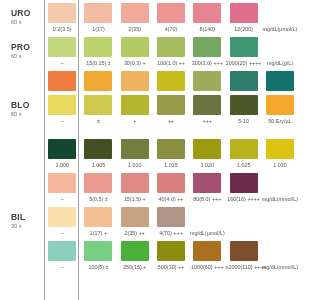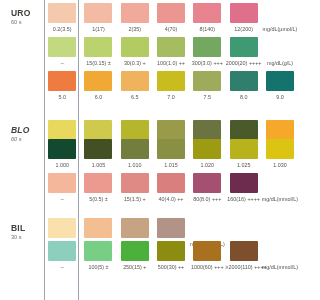--- a/index.html
+++ b/index.html
@@ -163,20 +163,24 @@
           <div class="cell" style="left: 181.5px; width: 36.3px;">
             <div class="sw" style="background: rgb(224, 111, 140);"></div>
             <div class="val">12(200)</div>
           </div>
           <div class="cell" style="left: 217.8px; width: 36.3px;">
             <div class="val unit">mg/dL(µmol/L)</div>
           </div>
         </div>
       </div>
       <div class="row" style="top: 34px; height: 34px;">
+        <div class="label-cell">
+          <div class="label-name">PRO</div>
+          <div class="label-time">60 s</div>
+        </div>
         <div class="swatches">
           <div class="cell" style="left: 0px; width: 36.3px;">
             <div class="sw" style="background: rgb(195, 217, 127);"></div>
             <div class="val">–</div>
           </div>
           <div class="cell" style="left: 36.3px; width: 36.3px;">
             <div class="sw" style="background: rgb(186, 211, 111);"></div>
             <div class="val">15(0.15) ±</div>
           </div>
           <div class="cell" style="left: 72.6px; width: 36.3px;">
@@ -225,21 +229,21 @@
           <div class="cell" style="left: 181.5px; width: 36.3px;">
             <div class="sw" style="background: rgb(47, 127, 108);"></div>
             <div class="val">8.0</div>
           </div>
           <div class="cell" style="left: 217.8px; width: 36.3px;">
             <div class="sw" style="background: rgb(21, 115, 110);"></div>
             <div class="val">9.0</div>
           </div>
         </div>
       </div>
-      <div class="row" style="top: 117px; height: 34px; font-style: italic;">
+      <div class="row" style="top: 92px; height: 34px;">
         <div class="label-cell">
           <div class="label-name">BLO</div>
           <div class="label-time">60 s</div>
         </div>
         <div class="swatches">
           <div class="cell" style="left: 0px; width: 36.3px;">
             <div class="sw" style="background: rgb(232, 217, 94);"></div>
             <div class="val">–</div>
           </div>
           <div class="cell" style="left: 36.3px; width: 36.3px;">
@@ -327,21 +331,21 @@
           </div>
           <div class="cell" style="left: 181.5px; width: 36.3px;">
             <div class="sw" style="background: rgb(109, 44, 78);"></div>
             <div class="val">160(16) ++++</div>
           </div>
           <div class="cell" style="left: 217.8px; width: 36.3px;">
             <div class="val unit">mg/dL(mmol/L)</div>
           </div>
         </div>
       </div>
-      <div class="row" style="top: 204px; height: 34px; margin-top: 11px;">
+      <div class="row" style="top: 204px; height: 34px;">
         <div class="label-cell">
           <div class="label-name">BIL</div>
           <div class="label-time">30 s</div>
         </div>
         <div class="swatches">
           <div class="cell" style="left: 0px; width: 36.3px;">
             <div class="sw" style="background: rgb(250, 224, 173);"></div>
             <div class="val">–</div>
           </div>
           <div class="cell" style="left: 36.3px; width: 36.3px;">

